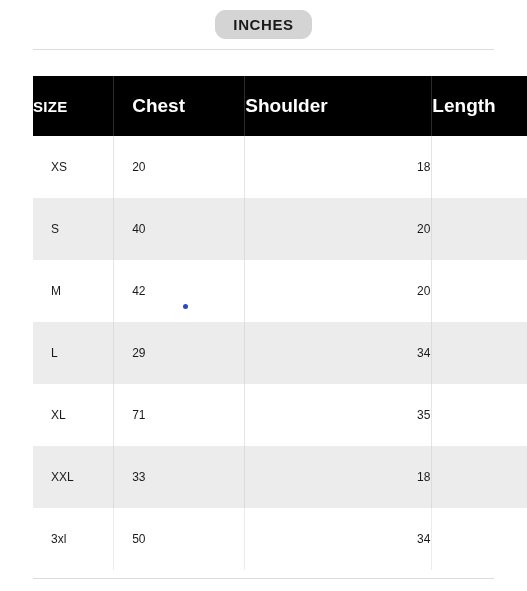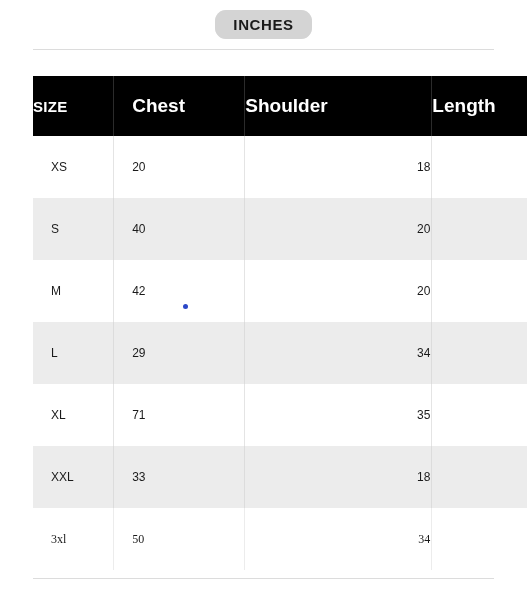--- a/index.html
+++ b/index.html
@@ -116,21 +116,21 @@
   }
   table.size-table thead th:last-child { border-right: none; }
 
   table.size-table tbody td {
     height: 60px;
     font-size: 12px;
     color: #1a1a1a;
     vertical-align: middle;
     border-right: 1px solid #e4e4e4;
   }
-  table.size-table tbody tr:last-child td { border-right-color: #ececec; font-family: Liberation Serif, serif; }
+  table.size-table tbody tr:last-child td { border-right-color: #ececec; }
   table.size-table tbody td.left {
     text-align: left;
     padding-left: 18px;
   }
   table.size-table tbody td.center {
     text-align: right;
   }
   table.size-table tbody td:last-child { border-right: none; }
   table.size-table tbody tr.alt td {
     background: #ececec;

